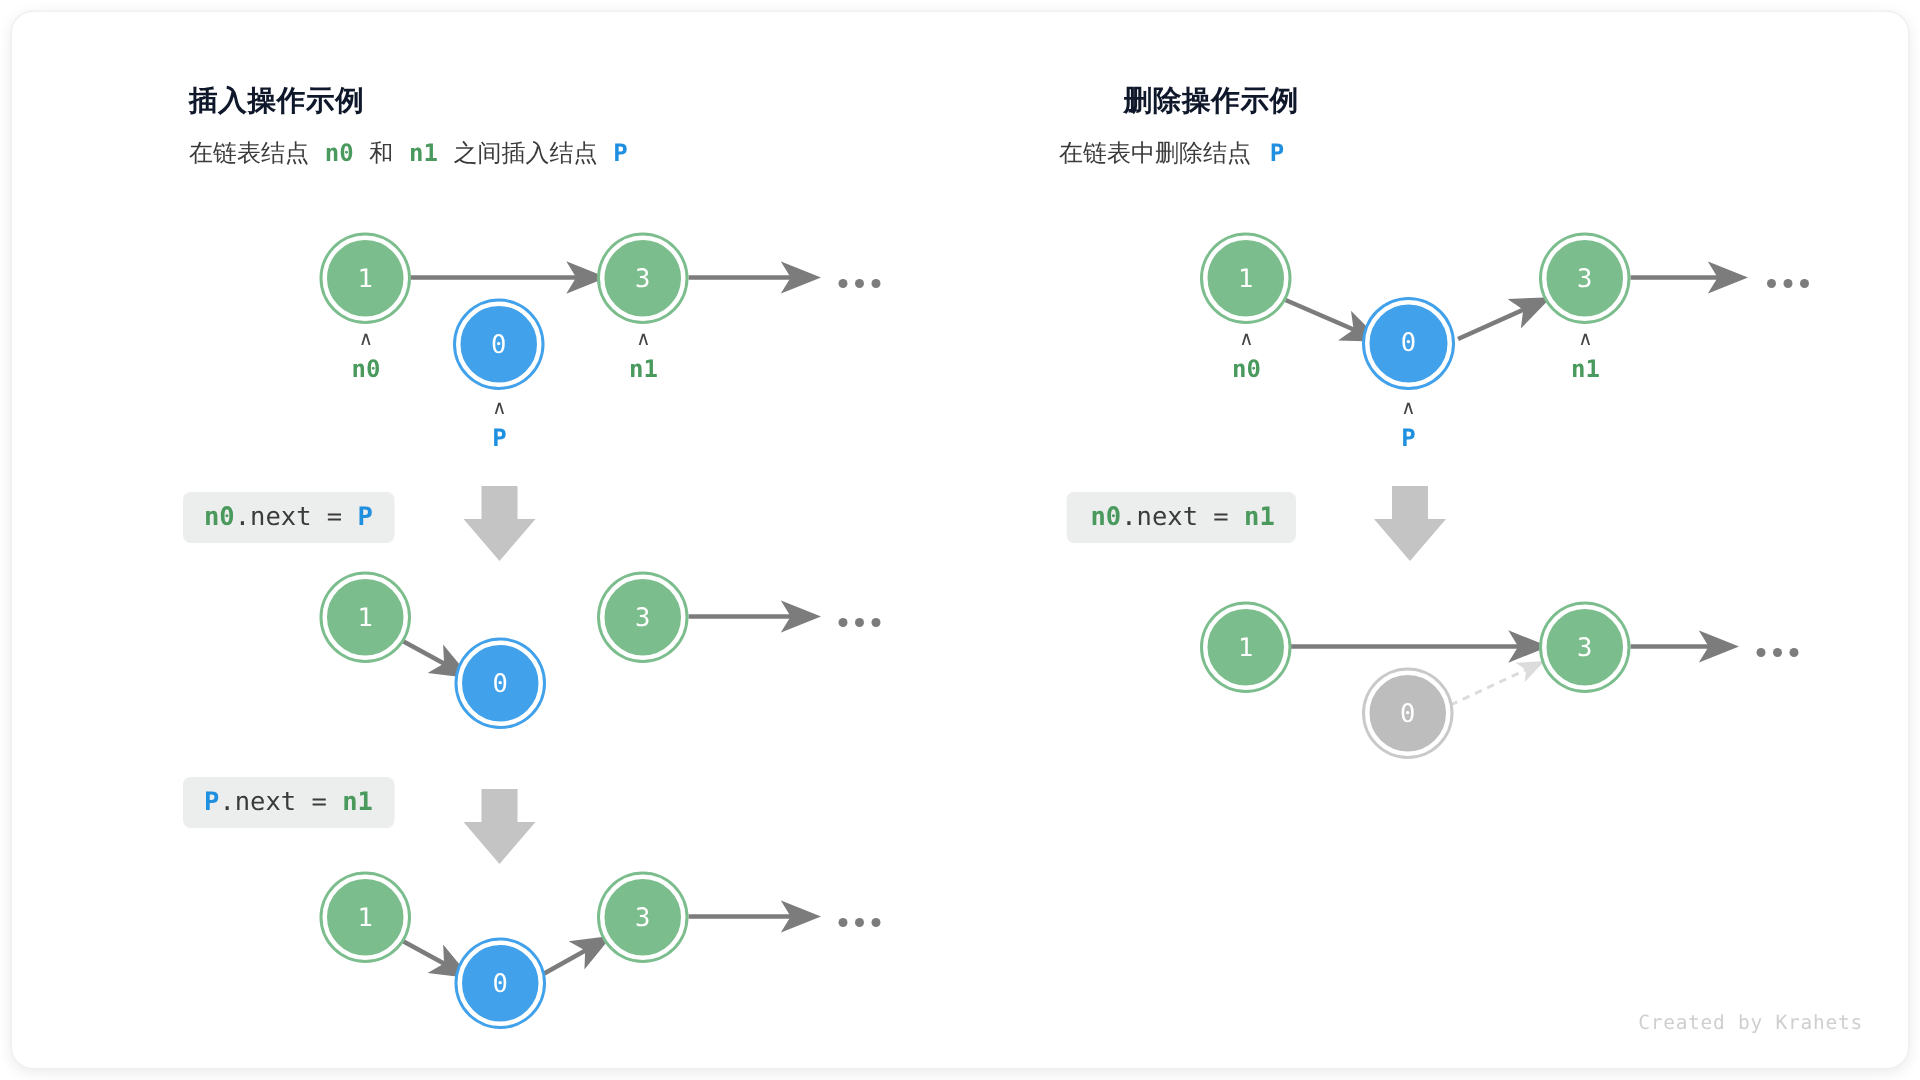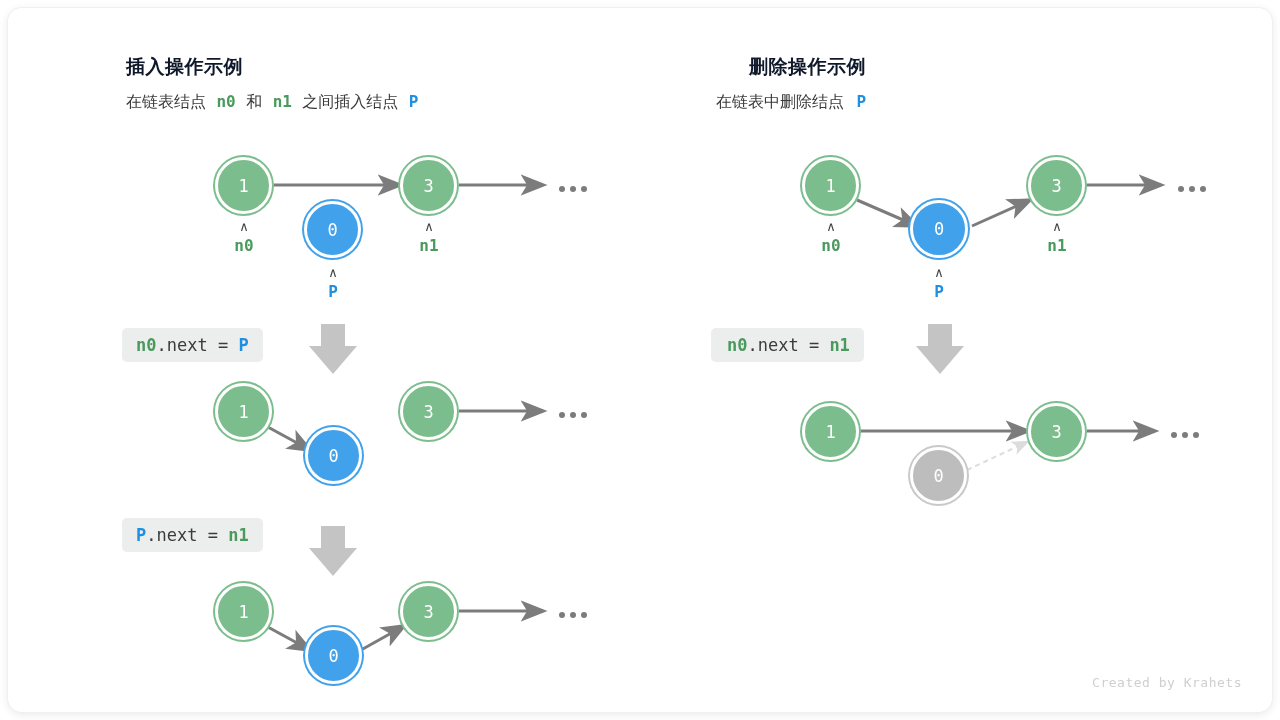--- a/index.html
+++ b/index.html
@@ -189,21 +189,21 @@
       <i></i>
         <i></i>
         <i></i>
     </div>
   </div>
 
   <div class="panel" id="panel-delete">
 
     <div class="panel-title" style="left:118px; top:46px;margin-left:41px;">删除操作示例</div>
 
-    <div class="panel-subtitle" style="left:126px; top:84px;">
+    <div class="panel-subtitle" style="left:116px; top:84px;">
       <span>在链表中删除结点</span>
       <span class="tok-blue" style="margin-left:8px;">P</span>
     </div>
 
     <svg class="edges" viewBox="0 0 682 704">
       <defs>
         <marker id="ah-gray2" markerWidth="9" markerHeight="9" refX="7.5" refY="4" orient="auto">
           <path d="M0,0.4 L9,4 L0,7.6 L2.2,4 Z" fill="#7c7c7c"></path>
         </marker>
         <marker id="ah-light" markerWidth="9" markerHeight="9" refX="7.5" refY="4" orient="auto">

